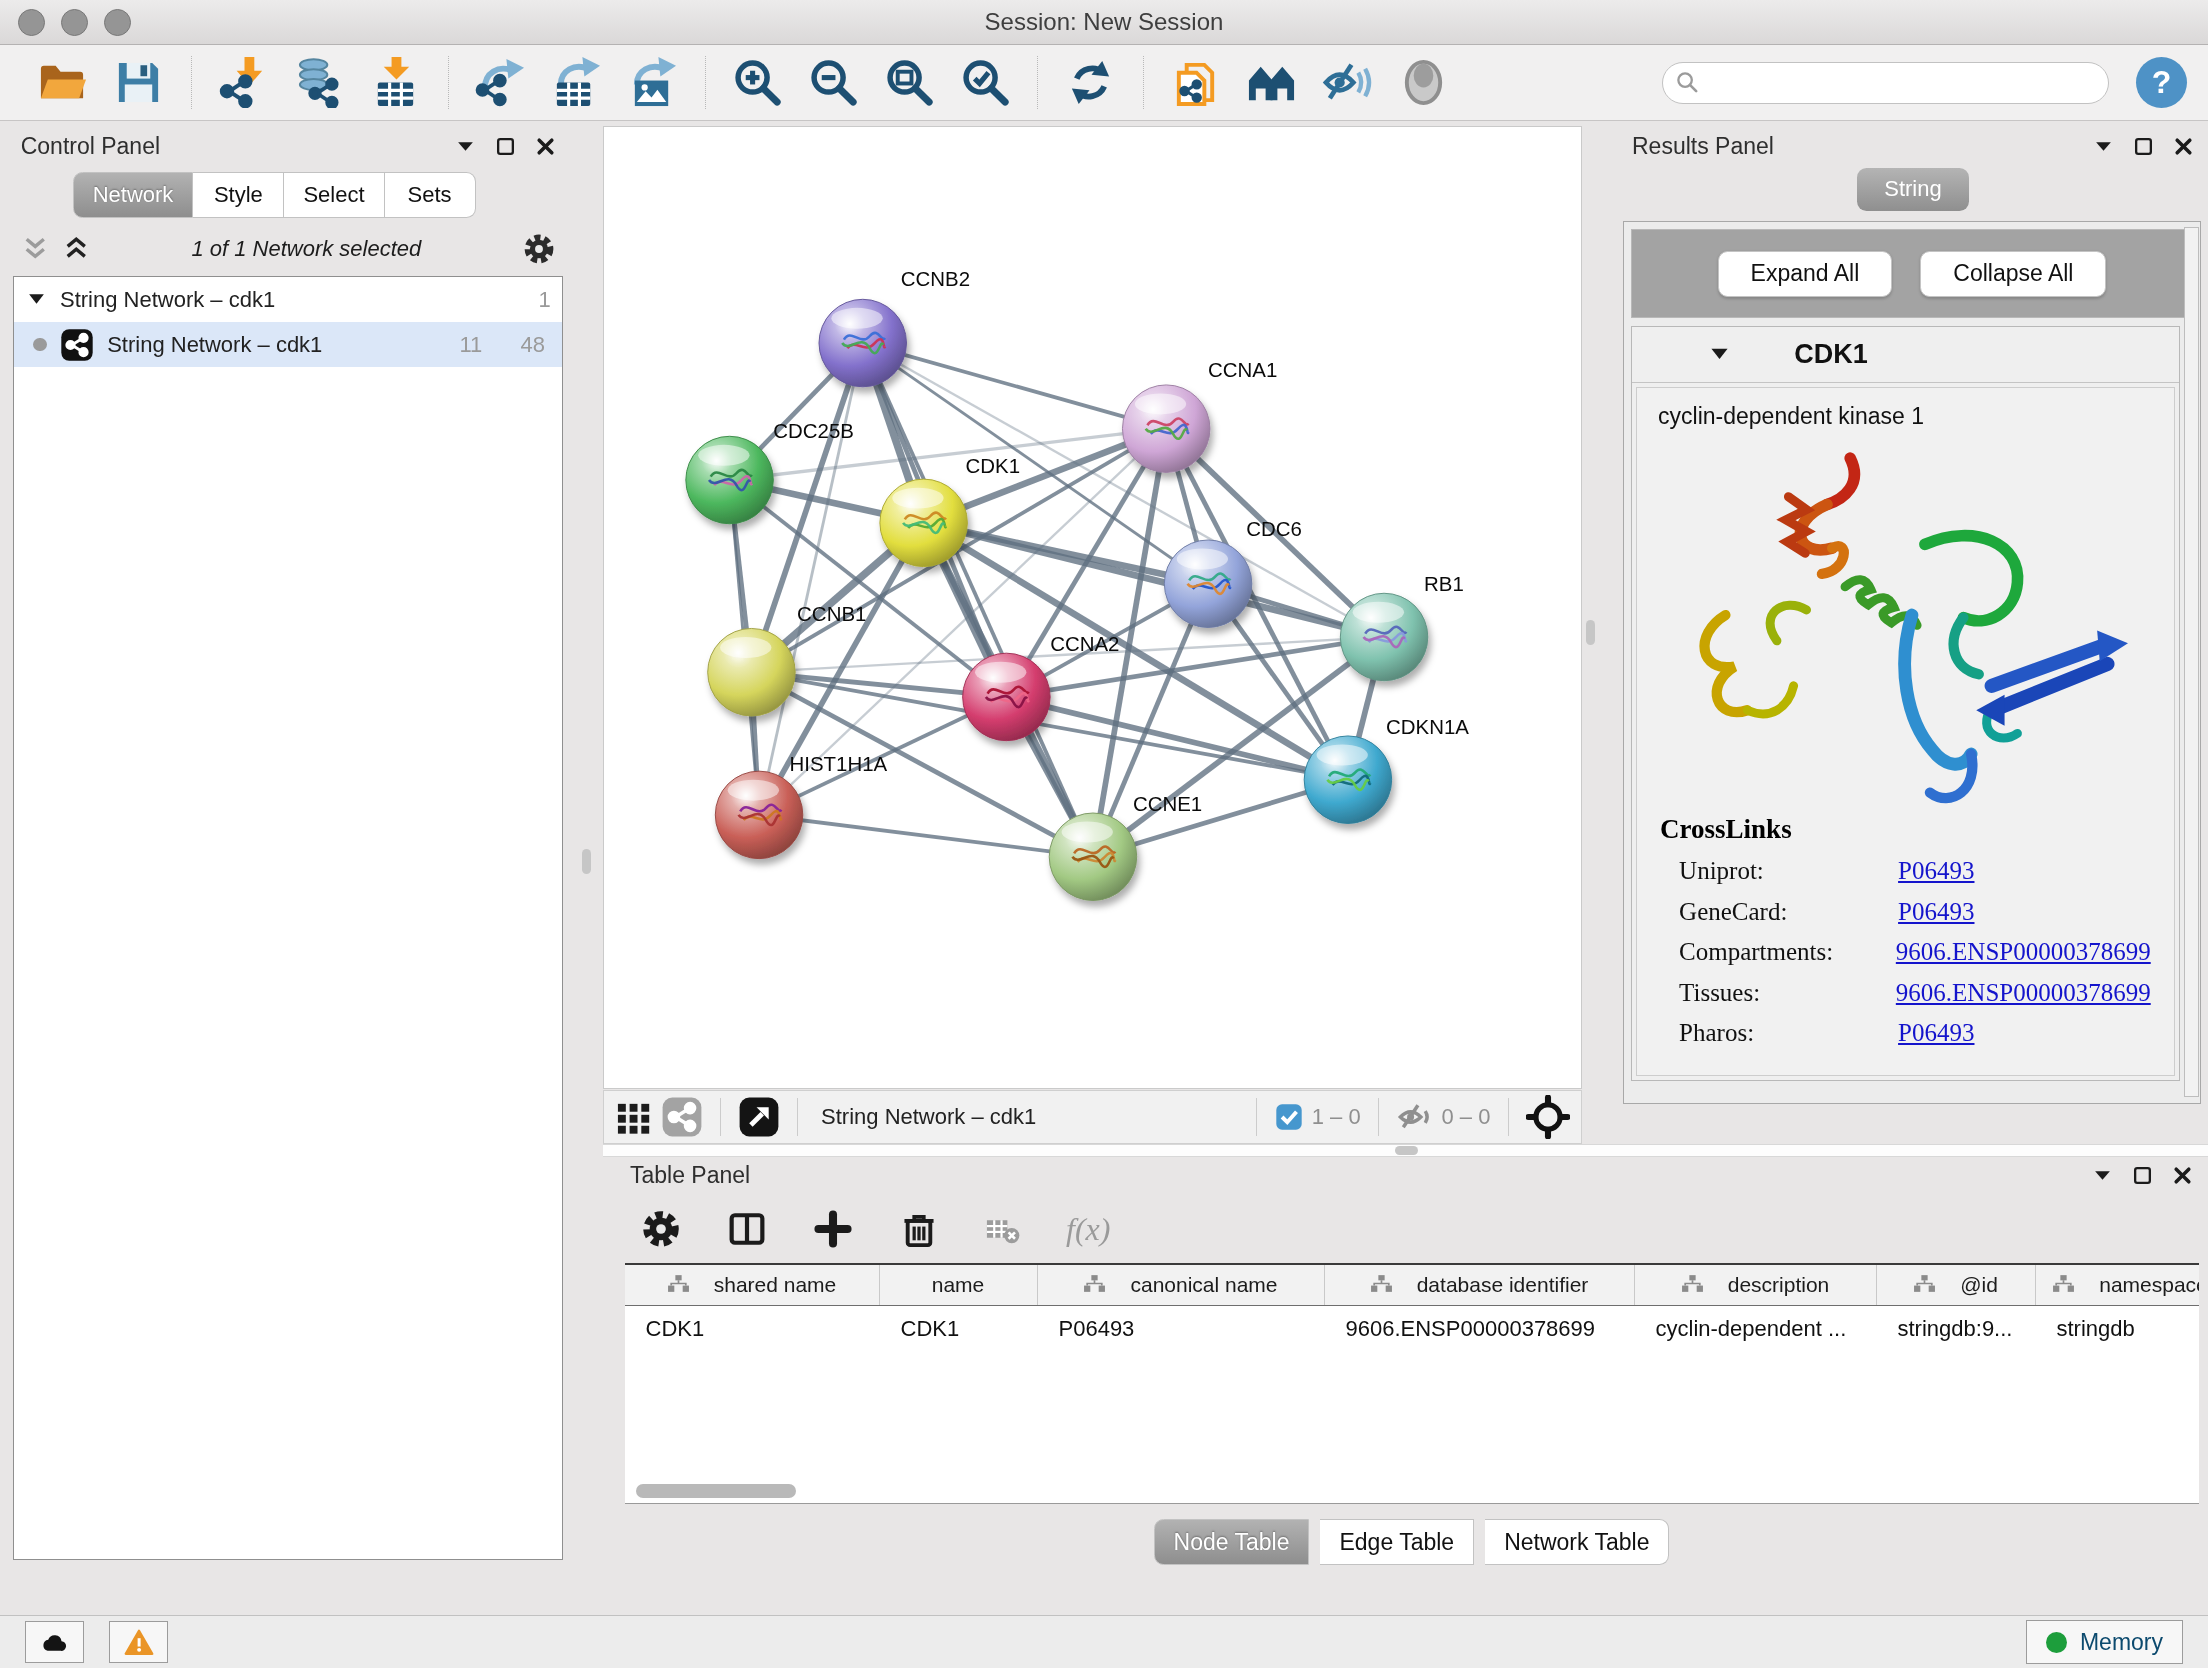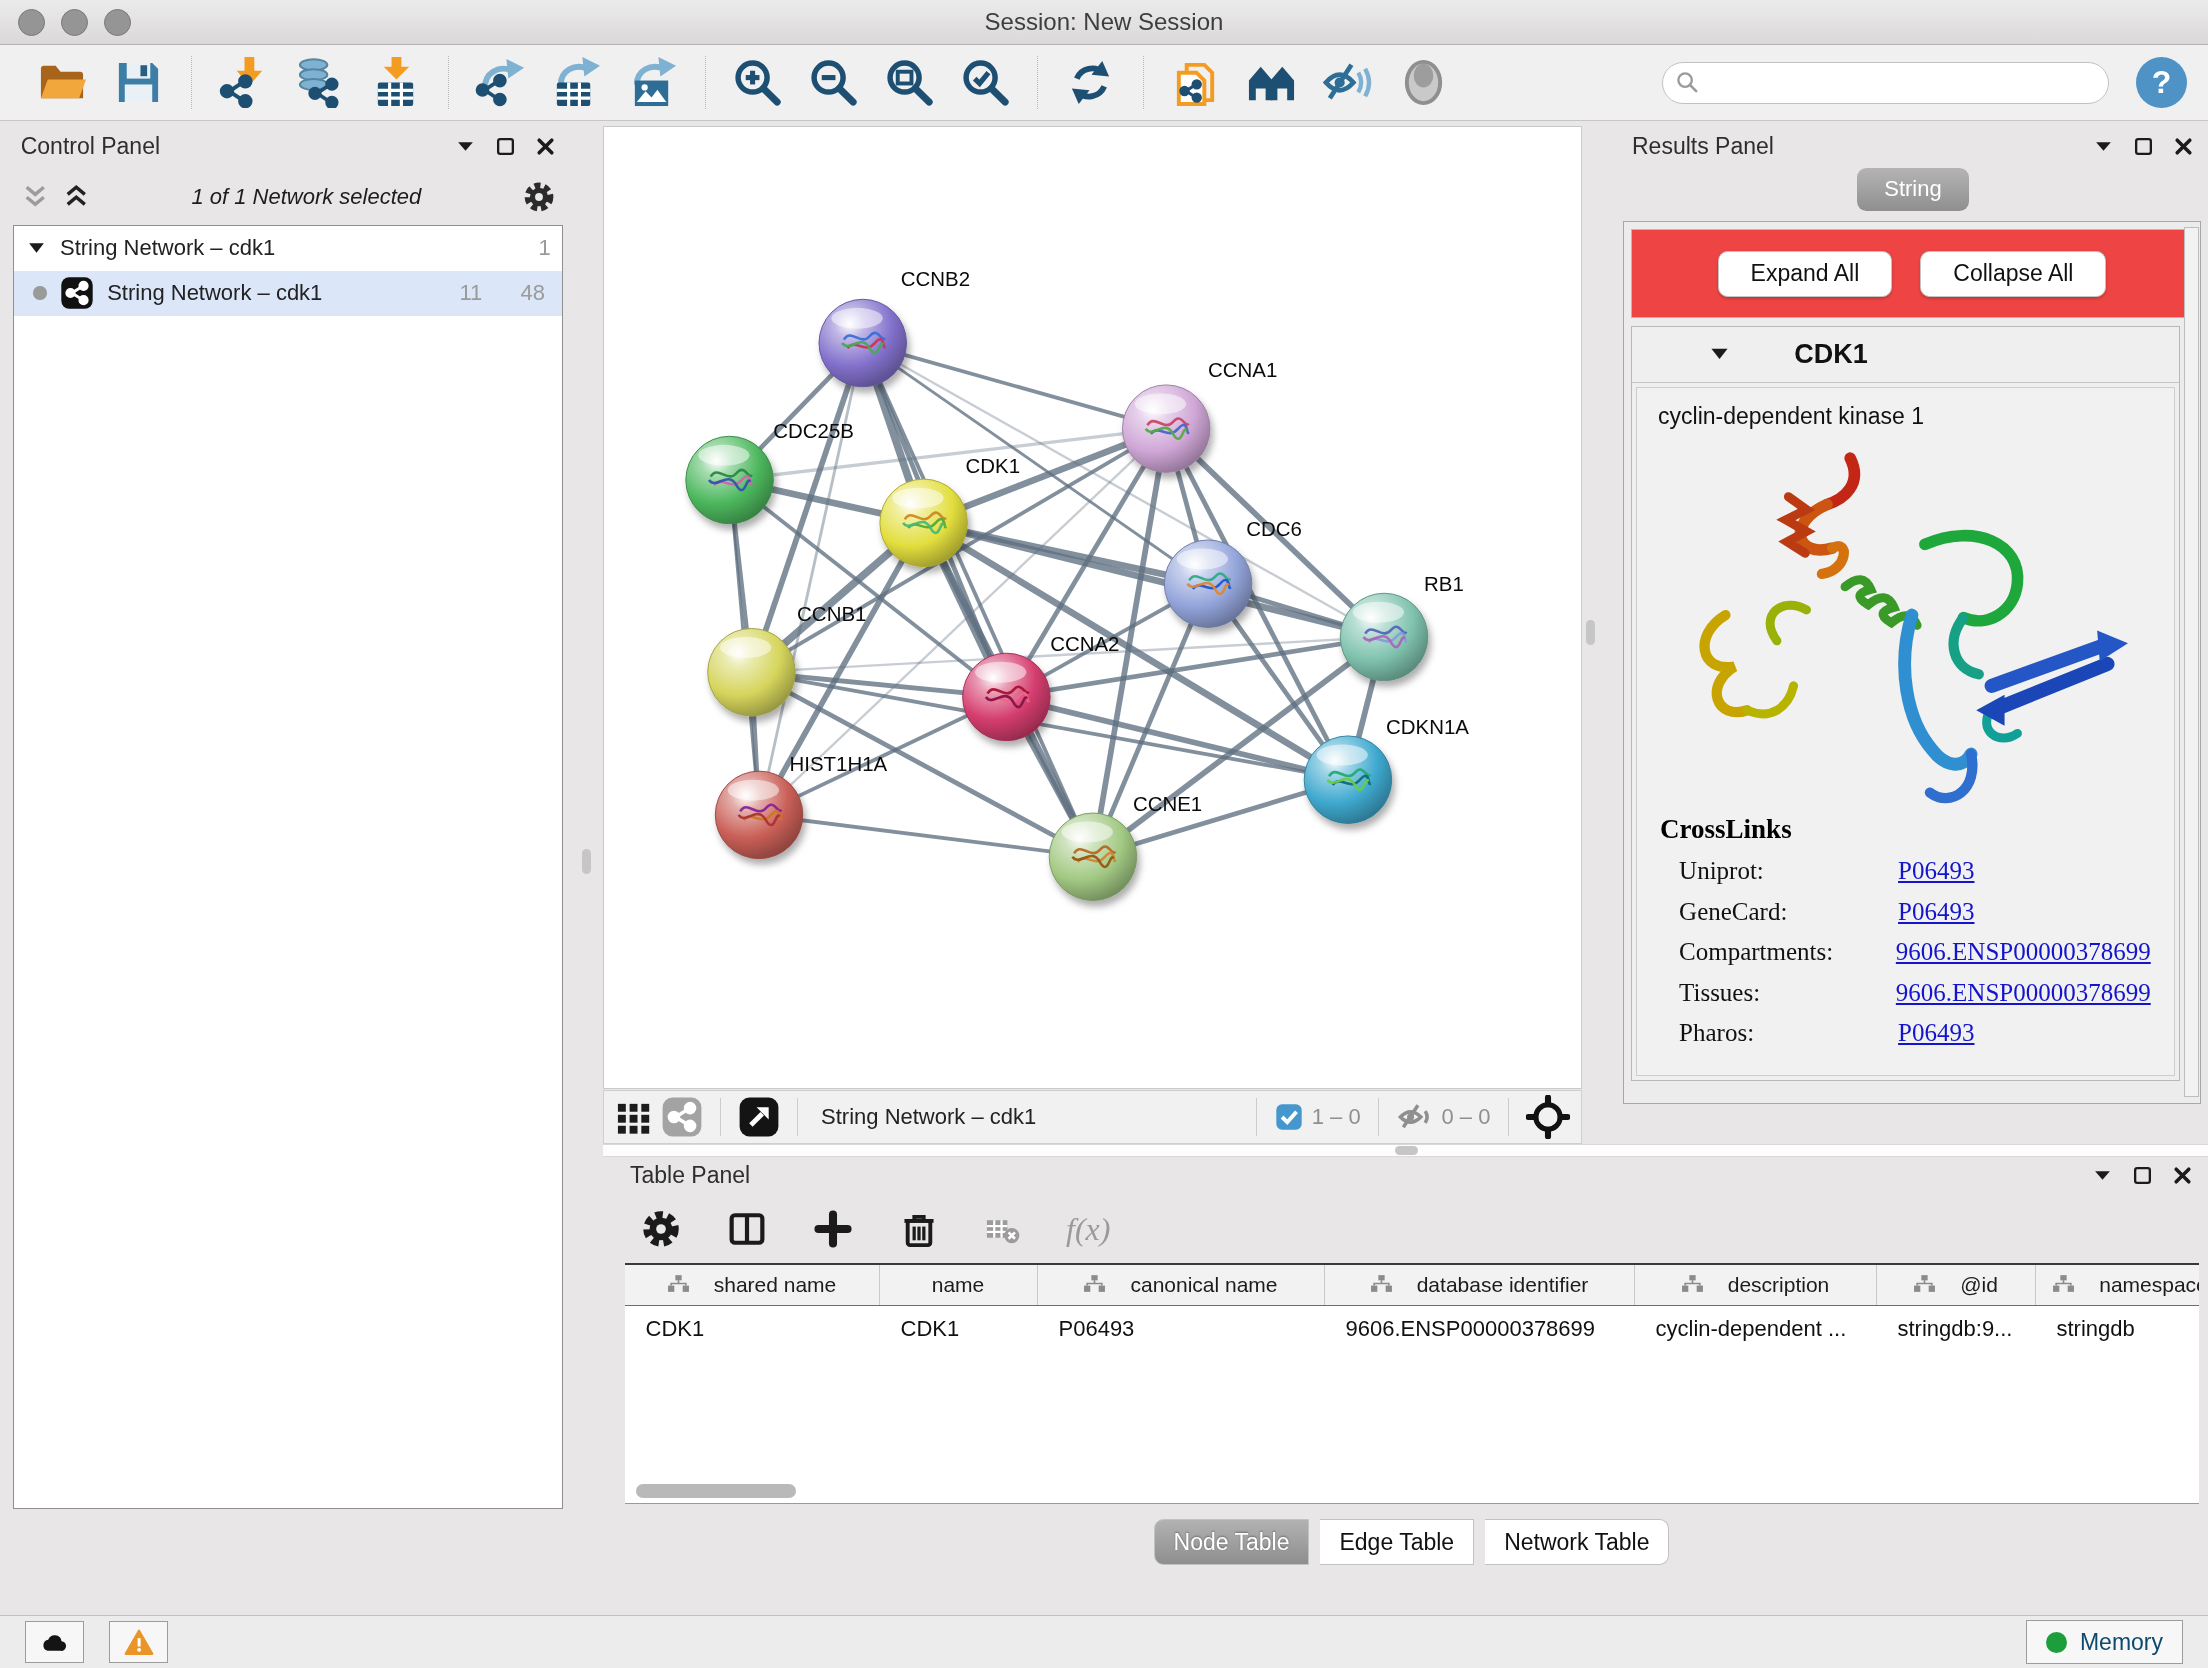--- a/index.html
+++ b/index.html
@@ -40,21 +40,21 @@
   .nettb{left:603px;top:1090px;width:979px;height:54px;background:#f1f1f1;border:1px solid #cfcfcf;box-sizing:border-box;display:flex;align-items:center;padding:0 11.4px;gap:7.6px;}
   .nt-sep{height:38px;border-left:1.9px solid #cccccc;margin:0 9.5px;}
   .nt-title{font-size:22px;color:#222;flex:1;padding-left:5.7px;}
   .nt-count{font-size:22px;color:#8f8f8f;}
   .splitstrip{left:603px;top:1144px;width:1605px;height:10.5px;background:#fdfdfd;border-top:1px solid #d8d8d8;border-bottom:1px solid #d8d8d8;}
   .knob{position:absolute;background:#c6c6c6;border-radius:7.6px;}
   
   .rpanel{left:1617px;top:126px;width:592px;height:1018px;}
   .stringtab{margin:1.9px auto 0;background:linear-gradient(#b4b4b4,#8f8f8f);color:#fff;font-size:22px;padding:8.6px 27px;border-radius:9.5px;width:fit-content;cursor:pointer;}
   .rcard{margin:9.5px 7.6px 0 5.7px;background:#ececec;border:1.9px solid #a8a8a8;height:883px;padding:7.6px;box-sizing:border-box;position:relative;}
-  .rbuttons{border:1.9px solid #b8b8b8;background:#ef4444;height:89px;display:flex;align-items:center;justify-content:center;gap:28px;box-sizing:border-box;}
+  .rbuttons{border:1.9px solid #b8b8b8;background:#a3a3a3;height:89px;display:flex;align-items:center;justify-content:center;gap:28px;box-sizing:border-box;}
   .rbtn{height:46px;padding:0 32px;font-size:23px;color:#111;background:#fff;border:1.9px solid #c4c4c4;border-radius:9.5px;box-shadow:0 1.9px 2.9px rgba(0,0,0,.18);cursor:pointer;font-family:"Liberation Sans",sans-serif;}
   .rmain{border:1.9px solid #b8b8b8;margin-top:7.6px;background:#efefef;height:755px;box-sizing:border-box;display:flex;flex-direction:column;margin-right:13.3px;}
   .rhead{height:55px;display:flex;align-items:center;border-bottom:1.9px solid #c4c4c4;font-size:27px;font-weight:bold;color:#111;}
   .rbody{flex:1;border:1px solid #cdcdcd;margin:3.8px;background:#f1f1f1;overflow:hidden;}
   .rdesc{font-size:23px;padding:15px 5.7px 5.7px 21px;color:#111;}
   .crossl{font-family:"Liberation Serif",serif;padding:1.9px 23px;}
   .crossl .clt{font-size:27px;font-weight:bold;color:#000;margin:3.8px 0 11.4px;}
   .clrow{display:flex;font-size:25px;margin:12.4px 0;}
   .cllabel{width:219px;margin-left:19px;color:#111;}
   .cllink{color:#1414cc;text-decoration:underline;cursor:pointer;}
@@ -250,20 +250,26 @@
             <rect x="3" y="3" width="14" height="14" rx="2" fill="none" stroke="#1b1b1b" stroke-width="2.2"></rect>
           </svg>
         <svg width="21" height="21" viewBox="0 0 20 20">
             <g stroke="#1b1b1b" stroke-width="3.4" stroke-linecap="round">
               <line x1="4" y1="4" x2="16" y2="16"></line>
               <line x1="16" y1="4" x2="4" y2="16"></line>
             </g>
           </svg>
       </div>
     </div>
+    <div class="cp-tabs" id="ctrl-tabs">
+        <div class="tab sel">Network</div>
+        <div class="tab">Style</div>
+        <div class="tab">Select</div>
+        <div class="tab">Sets</div>
+      </div>
     <div class="cp-sub">
       <svg width="28.5" height="28.5" viewBox="0 0 20 20">
           <g fill="none" stroke="#9c9c9c" stroke-width="2.4">
             <polyline points="4,3 10,8 16,3"></polyline>
             <polyline points="4,10 10,15 16,10"></polyline>
           </g>
         </svg>
       <svg width="28.5" height="28.5" viewBox="0 0 20 20">
           <g fill="none" stroke="#222" stroke-width="2.4">
             <polyline points="4,8 10,3 16,8"></polyline>

